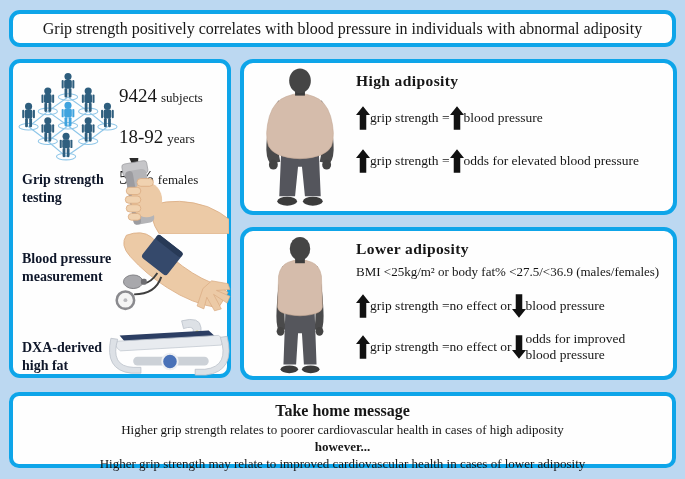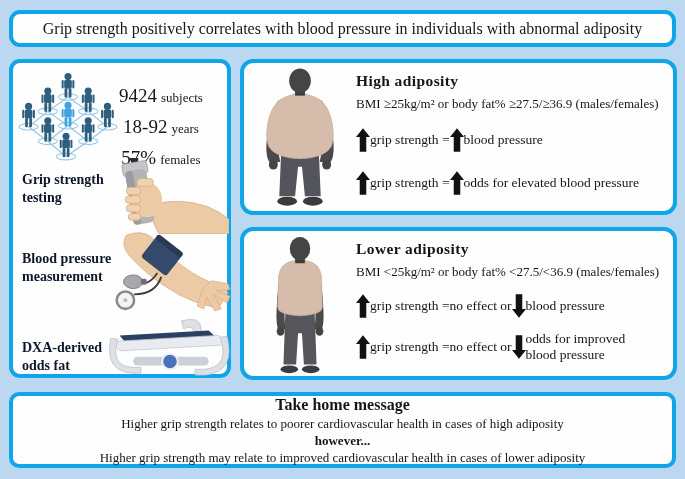--- a/index.html
+++ b/index.html
@@ -11,21 +11,21 @@
   }
   .box {
     position:absolute; background:#fefefe;
     border:4px solid #0ea5e9; border-radius:11px; box-sizing:border-box;
   }
   .title-box { left:9px; top:10px; width:667px; height:37px;
     display:flex; align-items:center; justify-content:center; }
   .title-box span { font-size:16px; white-space:nowrap; }
 
   .left-panel { left:9px; top:59px; width:222px; height:319px; }
-  .cohort { position:absolute; left:106px; top:22px; display:flex; flex-direction:column; gap:9px;align-items:center; }
+  .cohort { position:absolute; left:106px; top:22px; display:flex; flex-direction:column; gap:19px; }
   .cohort .cline { white-space:nowrap; }
   .cohort .big { font-size:19px; }
   .cohort .small { font-size:13px; }
   .mlabel { position:absolute; left:9px; font-weight:bold; font-size:14px; line-height:1.25; color:#0f172a; }
   .ico { position:absolute; }
 
   .adi-panel { width:437px; height:156px; left:240px; border-radius:13px; }
   .high-panel { top:59px;text-decoration:underline; }
   .lower-panel { top:227px; height:153px; }
   .adi-person { position:absolute; left:8px; top:4px; width:96px; height:148px; }
@@ -33,21 +33,21 @@
   .adi-heading { font-size:15.5px; font-weight:bold; letter-spacing:0.4px; }
   .adi-criteria { font-size:13px; margin-top:6px; white-space:nowrap; }
   .arrow-row { display:flex; align-items:center; font-size:13.5px; white-space:nowrap; }
   .high-panel .row1 { margin-top:15px; } .high-panel .row2 { margin-top:17px; }
   .lower-panel .row1 { margin-top:13px; } .lower-panel .row2 { margin-top:12px; }
   .arr { width:14px; height:26px; flex:0 0 auto; }
   .arr path { fill:#111; }
   .twoline { line-height:1.15; white-space:normal; }
 
   .take-home { left:9px; top:392px; width:667px; height:76px; border-radius:10px;
-    text-align:center; }
+    text-align:center; padding-top:6px; }
   .th-heading { font-size:16px; font-weight:bold; margin-bottom:1px; }
   .th-line { font-size:13px; line-height:1.32; }
   .th-bold { font-weight:bold; }
 </style>
 </head>
 <body>
 
 <div class="canvas">
 
   <div class="box title-box">
@@ -156,21 +156,21 @@
       <path d="M52,42 Q44,54 36,52" stroke="#3f3f3f" stroke-width="2" fill="none"></path>
       <path d="M56,46 Q50,64 28,64" stroke="#3f3f3f" stroke-width="2" fill="none"></path>
       <ellipse cx="27" cy="51" rx="10" ry="7" fill="#a8a8ac" stroke="#7e7e82" stroke-width="1"></ellipse>
       <rect x="35" y="48" width="6" height="6" rx="2" fill="#6e6e72"></rect>
       <circle cx="19" cy="70" r="9" fill="#f4f4f4" stroke="#8a8a8e" stroke-width="2.6"></circle>
       <circle cx="19" cy="70" r="2" fill="#b9b9bd"></circle>
     </svg>
 
     <div class="mlabel" style="top:276px">
       <div>DXA-derived</div>
-      <div>odds fat</div>
+      <div>high fat</div>
     </div>
 
     <svg class="ico" style="left:94px;top:253px;width:124px;height:62px" viewBox="0 0 126 64">
       <path d="M76,5 Q95,0 96,12 L96,22 L88,22 L88,14 Q87,10 78,13 Z" fill="#dde1e6" stroke="#b9bfc8" stroke-width="0.8"></path>
       <circle cx="92" cy="17" r="2" fill="#d9c544"></circle>
       <path d="M12,20 L104,15 L116,26 L22,32 Z" fill="#2c3e63"></path>
       <path d="M10,26 L114,20 Q121,24 117,30 L13,36 Q5,31 10,26 Z" fill="#e8ebef" stroke="#c2c8d0" stroke-width="0.8"></path>
       <path d="M10,24 Q2,52 26,53 L34,53 L34,59 L24,59 Q-4,56 3,23 Z" fill="#dde1e6" stroke="#b9bfc8" stroke-width="0.8"></path>
       <path d="M116,22 Q126,52 100,55 L90,55 L90,61 L101,61 Q132,57 123,21 Z" fill="#dde1e6" stroke="#b9bfc8" stroke-width="0.8"></path>
       <rect x="26" y="42" width="78" height="9" rx="4.5" fill="#ccd1d7"></rect>
@@ -186,21 +186,20 @@
       <ellipse cx="75" cy="99" rx="4.5" ry="5" fill="#444"></ellipse>
       <path d="M29,84 L27,131 L43,131 L46,101 L50,101 L53,131 L69,131 L67,84 Z" fill="#54555c"></path>
       <ellipse cx="35" cy="136" rx="10" ry="4.5" fill="#3b3b3b"></ellipse>
       <ellipse cx="61" cy="136" rx="10" ry="4.5" fill="#3b3b3b"></ellipse>
       <path d="M34,30 Q48,24 62,30 Q74,34 79,50 Q84,68 80,80 Q74,92 48,93 Q22,92 16,80 Q12,68 17,50 Q22,34 34,30 Z" fill="#d5bcab" stroke="#c4a995" stroke-width="0.6"></path>
       <rect x="43" y="20" width="10" height="9" fill="#3c3c3c"></rect>
       <ellipse cx="48" cy="14" rx="11" ry="12.5" fill="#454545"></ellipse>
     </svg>
     <div class="adi-content">
       <div class="adi-heading">High adiposity</div>
-      <div class="adi-criteria">BMI ≥25kg/m² or body fat% ≥27.5/≥36.9 (males/females)</div>
       <div class="arrow-row row1">
         <svg class="arr" viewBox="0 0 18 30">
             <path d="M9 0 L18 11 H13.2 V30 H4.8 V11 H0 Z"></path>
           </svg>
         <span>grip strength =</span>
         <svg class="arr" viewBox="0 0 18 30">
             <path d="M9 0 L18 11 H13.2 V30 H4.8 V11 H0 Z"></path>
           </svg>
         <span>blood pressure</span>
       </div>

